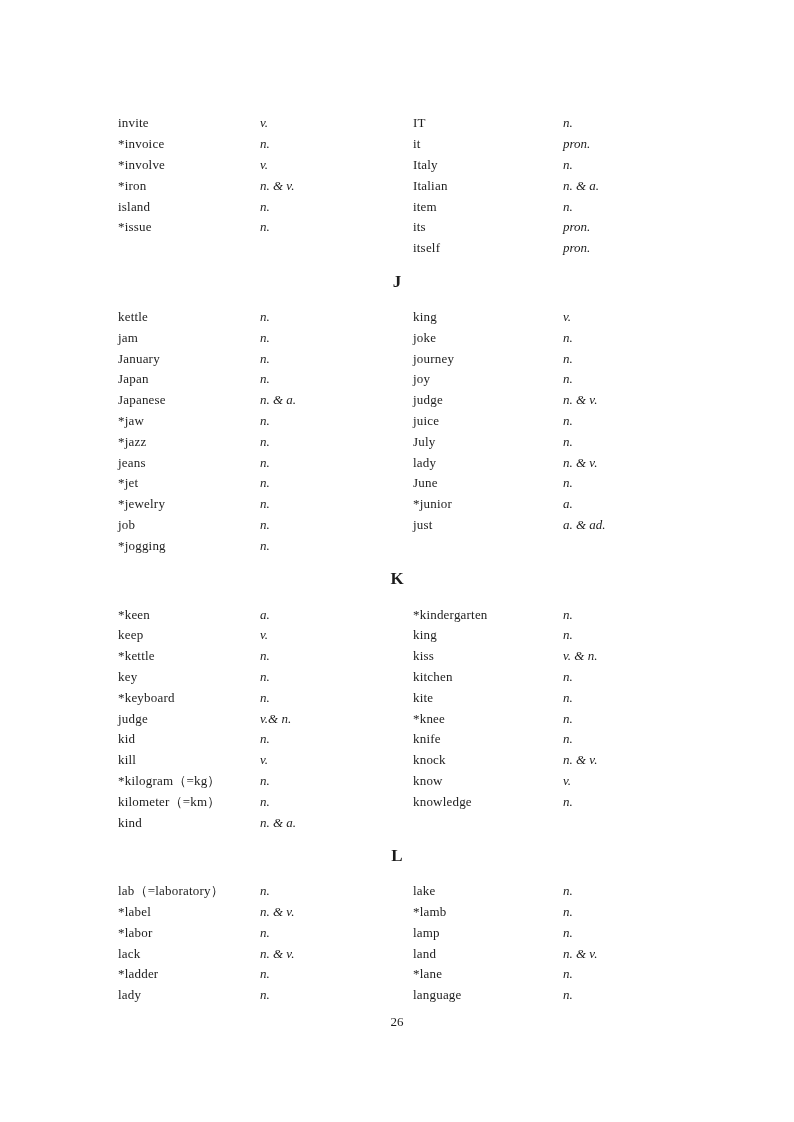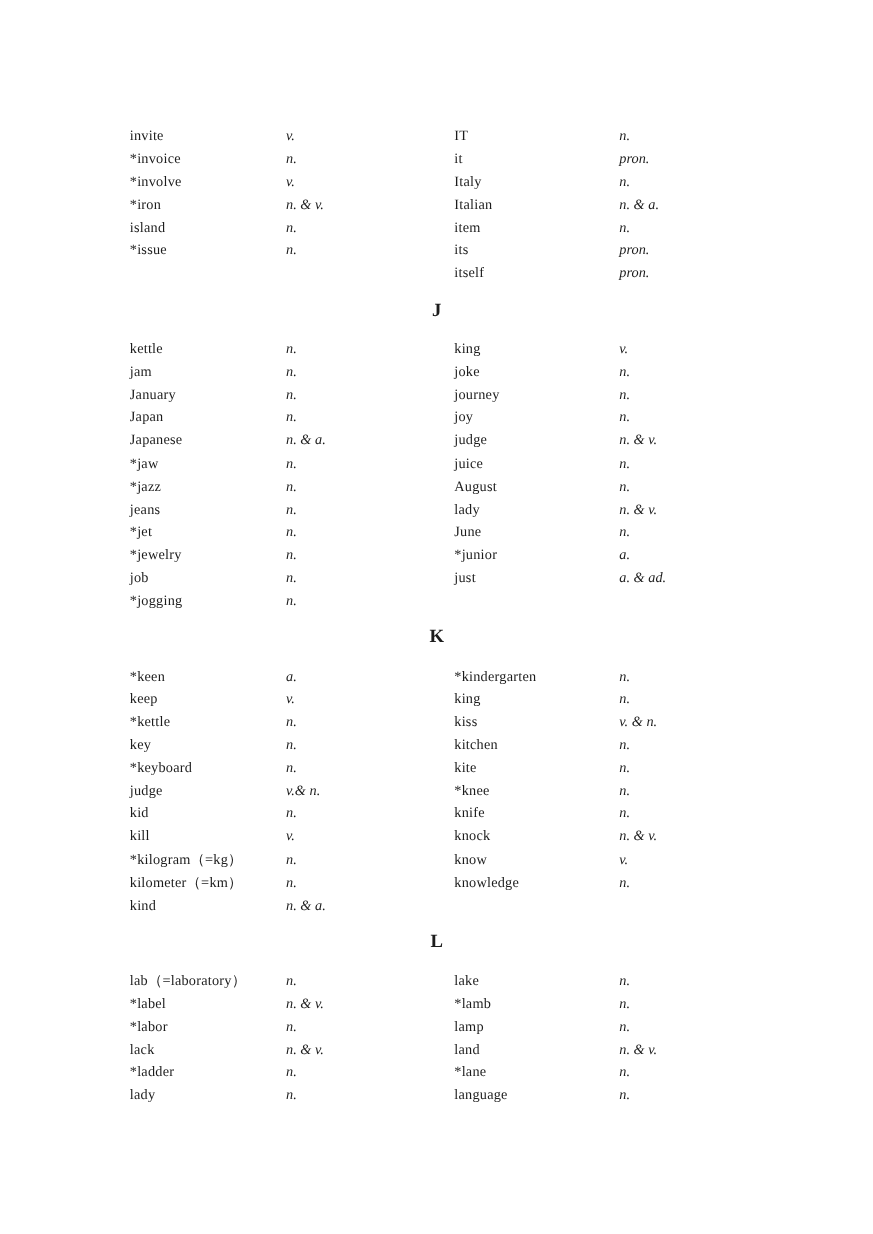--- a/index.html
+++ b/index.html
@@ -201,21 +201,21 @@
             </div>
             <div class="row">
               <span class="word">judge</span>
               <span class="pos">n. &amp; v.</span>
             </div>
             <div class="row">
               <span class="word">juice</span>
               <span class="pos">n.</span>
             </div>
             <div class="row">
-              <span class="word">August</span>
+              <span class="word">July</span>
               <span class="pos">n.</span>
             </div>
             <div class="row">
               <span class="word">lady</span>
               <span class="pos">n. &amp; v.</span>
             </div>
             <div class="row">
               <span class="word">June</span>
               <span class="pos">n.</span>
             </div>
@@ -380,13 +380,14 @@
             <div class="row">
               <span class="word">language</span>
               <span class="pos">n.</span>
             </div>
           </div>
       </div>
     </section>
 
   </div>
 
+  <div class="page-number">26</div>
 </div>
 
 </body></html>

